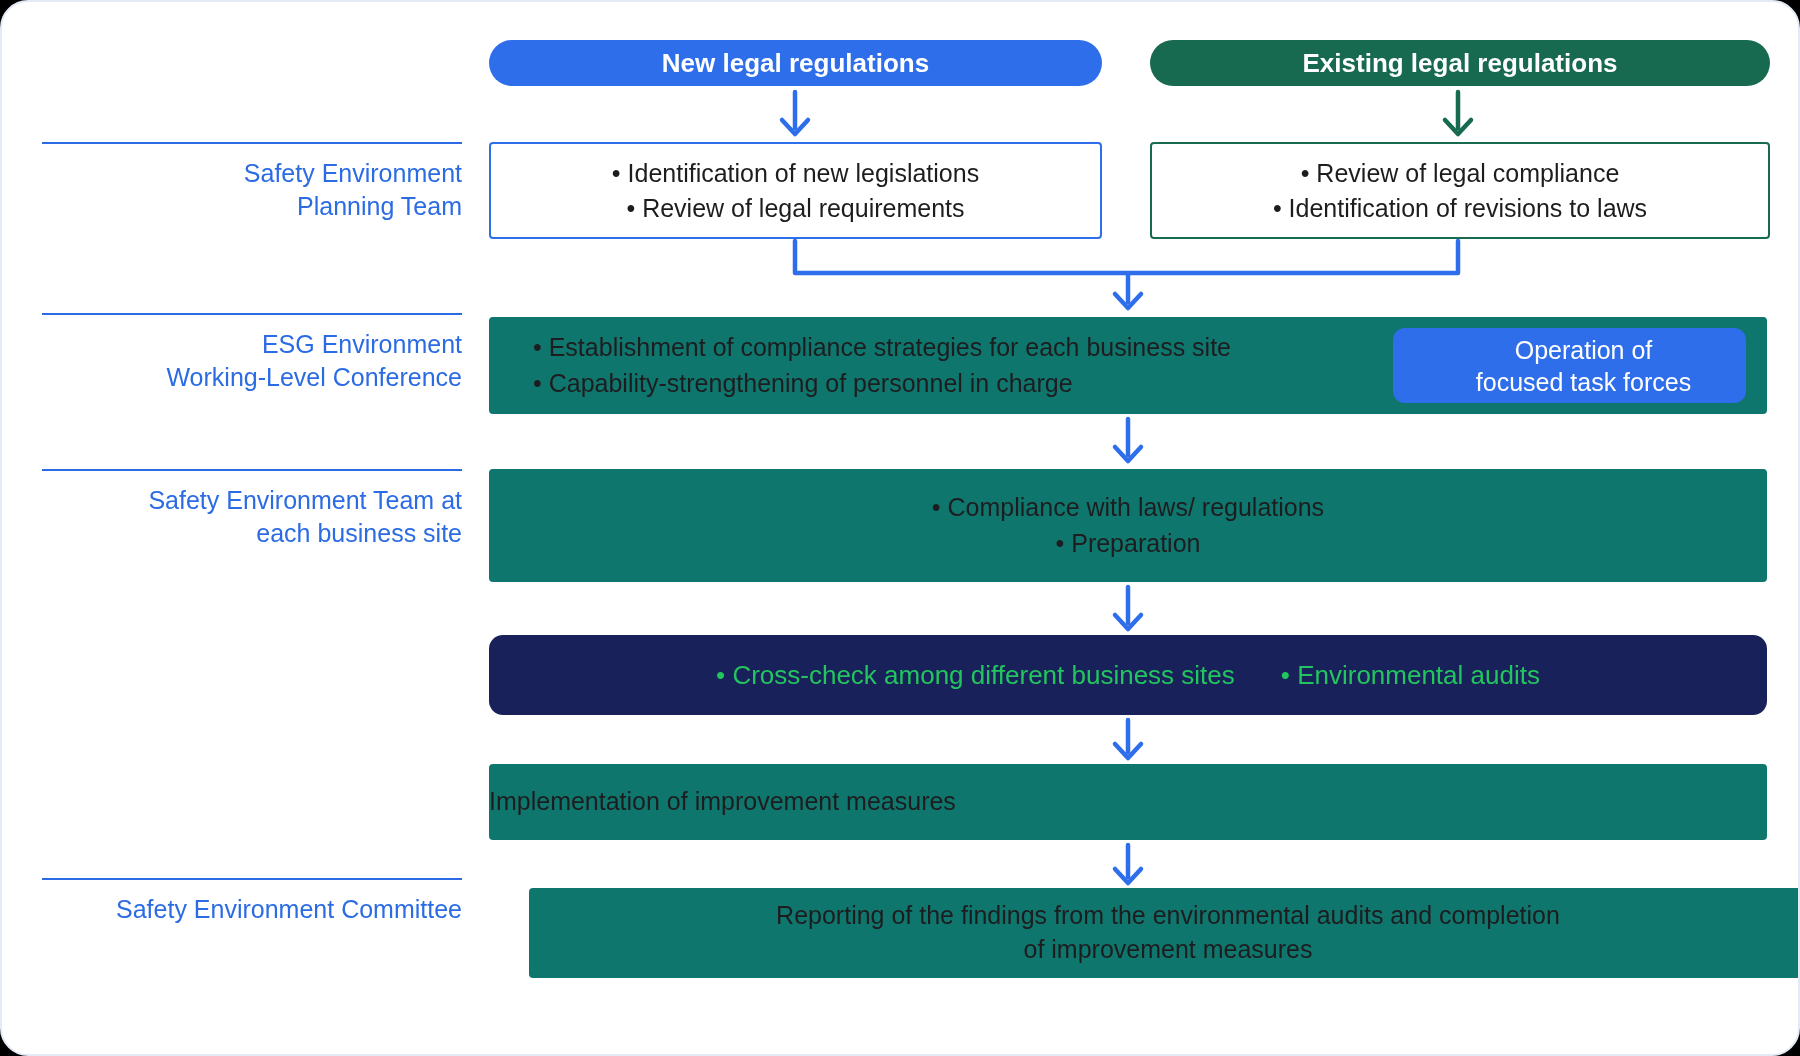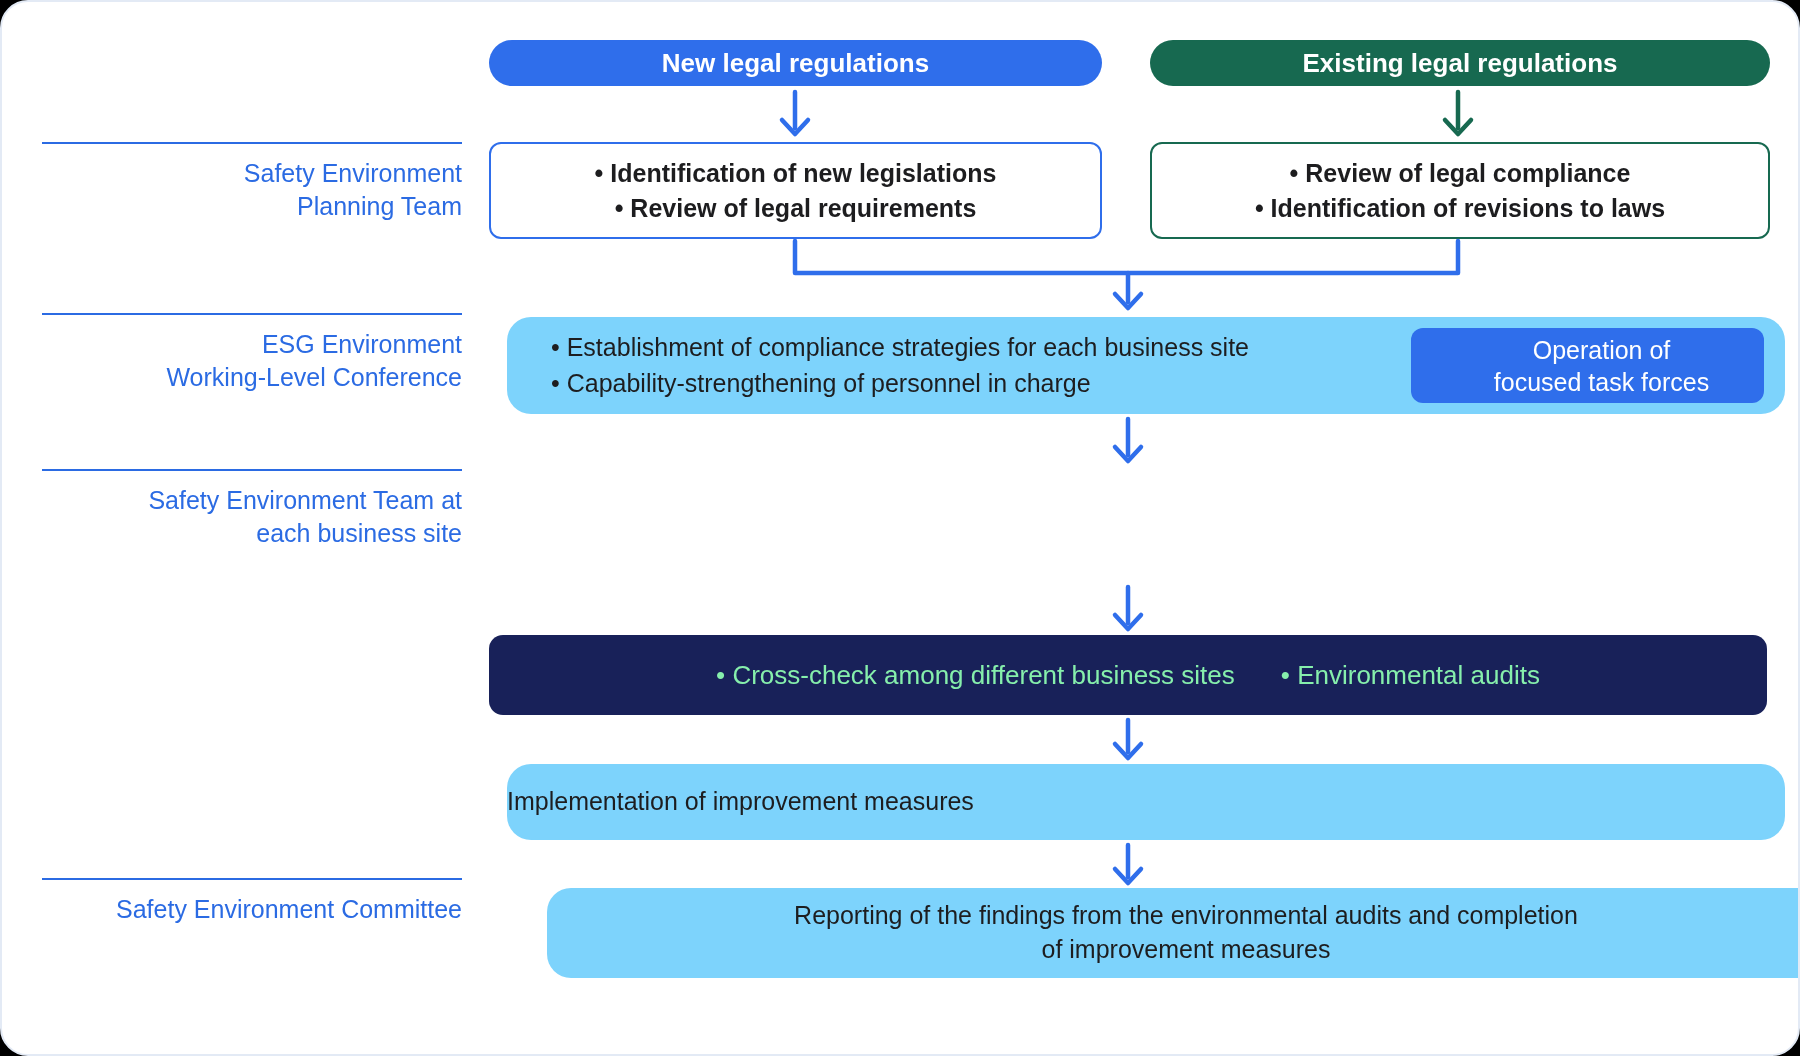--- a/index.html
+++ b/index.html
@@ -14,42 +14,42 @@
   .side-label.l3{top:467px;}
   .side-label.l4{top:876px;}
 
   
   .pill{position:absolute;top:38px;height:46px;border-radius:23px;color:#fff;font-weight:700;
     font-size:26px;display:flex;align-items:center;justify-content:center;}
   .pill.new{left:487px;width:613px;background:#2F6EEB;}
   .pill.existing{left:1148px;width:620px;background:#176950;}
 
   
-  .outline-box{position:absolute;top:140px;height:97px;background:#fff;border-radius:12px;
+  .outline-box{position:absolute;top:140px;height:97px;background:#fff;border-radius:4px;
     box-sizing:border-box;display:flex;flex-direction:column;align-items:center;justify-content:center;
-    font-size:25px;font-weight:700;color:#1D1D1F;line-height:1.40;text-align:center;}
+    font-size:25px;font-weight:400;color:#1D1D1F;line-height:1.40;text-align:center;}
   .outline-box.new{left:487px;width:613px;border:2.5px solid #2F6EEB;}
   .outline-box.existing{left:1148px;width:620px;border:2.5px solid #176950;}
 
   
-  .band{position:absolute;left:505px;width:1278px;background:#7dd3fc;border-radius:24px;
+  .band{position:absolute;left:487px;width:1278px;background:#0f766e;border-radius:4px;
     color:#1D1D1F;font-size:25px;font-weight:500;line-height:1.42;box-sizing:border-box;}
   .band.row2{top:315px;height:97px;display:flex;flex-direction:column;justify-content:center;padding-left:44px;}
   .band.row3{top:467px;height:113px;display:flex;flex-direction:column;align-items:center;justify-content:center;text-align:center;}
   .band.row5{top:762px;height:76px;display:flex;align-items:center;text-align:center;}
   .band.row6{top:886px;height:90px;display:flex;flex-direction:column;align-items:center;justify-content:center;text-align:center;line-height:1.35;margin-left:40px;}
 
   
   .tf-button{position:absolute;right:21px;top:11px;width:325px;height:75px;background:#2F6EEB;
     border-radius:12px;color:#fff;display:flex;flex-direction:column;align-items:center;justify-content:center;
     font-size:25px;line-height:1.28;font-weight:500;text-align:center;padding-left:28px;}
 
   
   .navy{position:absolute;left:487px;top:633px;width:1278px;height:80px;background:#182159;
-    border-radius:14px;color:#86efac;display:flex;align-items:center;justify-content:center;gap:46px;
+    border-radius:14px;color:#22c55e;display:flex;align-items:center;justify-content:center;gap:46px;
     font-size:26px;font-weight:500;}
 
   
   .connectors{position:absolute;inset:0;pointer-events:none;}
   .connectors path{fill:none;stroke-linecap:round;stroke-linejoin:round;}
   .stroke-blue{stroke:#2F6EEB;stroke-width:4.5;}
   .stroke-green{stroke:#176950;stroke-width:4.5;}
 </style>
 </head>
 <body>
@@ -87,20 +87,24 @@
 
     <div class="band row2">
       <div>• Establishment of compliance strategies for each business site</div>
       <div>• Capability-strengthening of personnel in charge</div>
       <div class="tf-button">
         <div>Operation of</div>
         <div>focused task forces</div>
       </div>
     </div>
 
+    <div class="band row3">
+      <div>• Compliance with laws/ regulations</div>
+      <div>• Preparation</div>
+    </div>
 
     <div class="navy">
       <span>• Cross-check among different business sites</span>
       <span>• Environmental audits</span>
     </div>
 
     <div class="band row5">
       <div>Implementation of improvement measures</div>
     </div>
 

